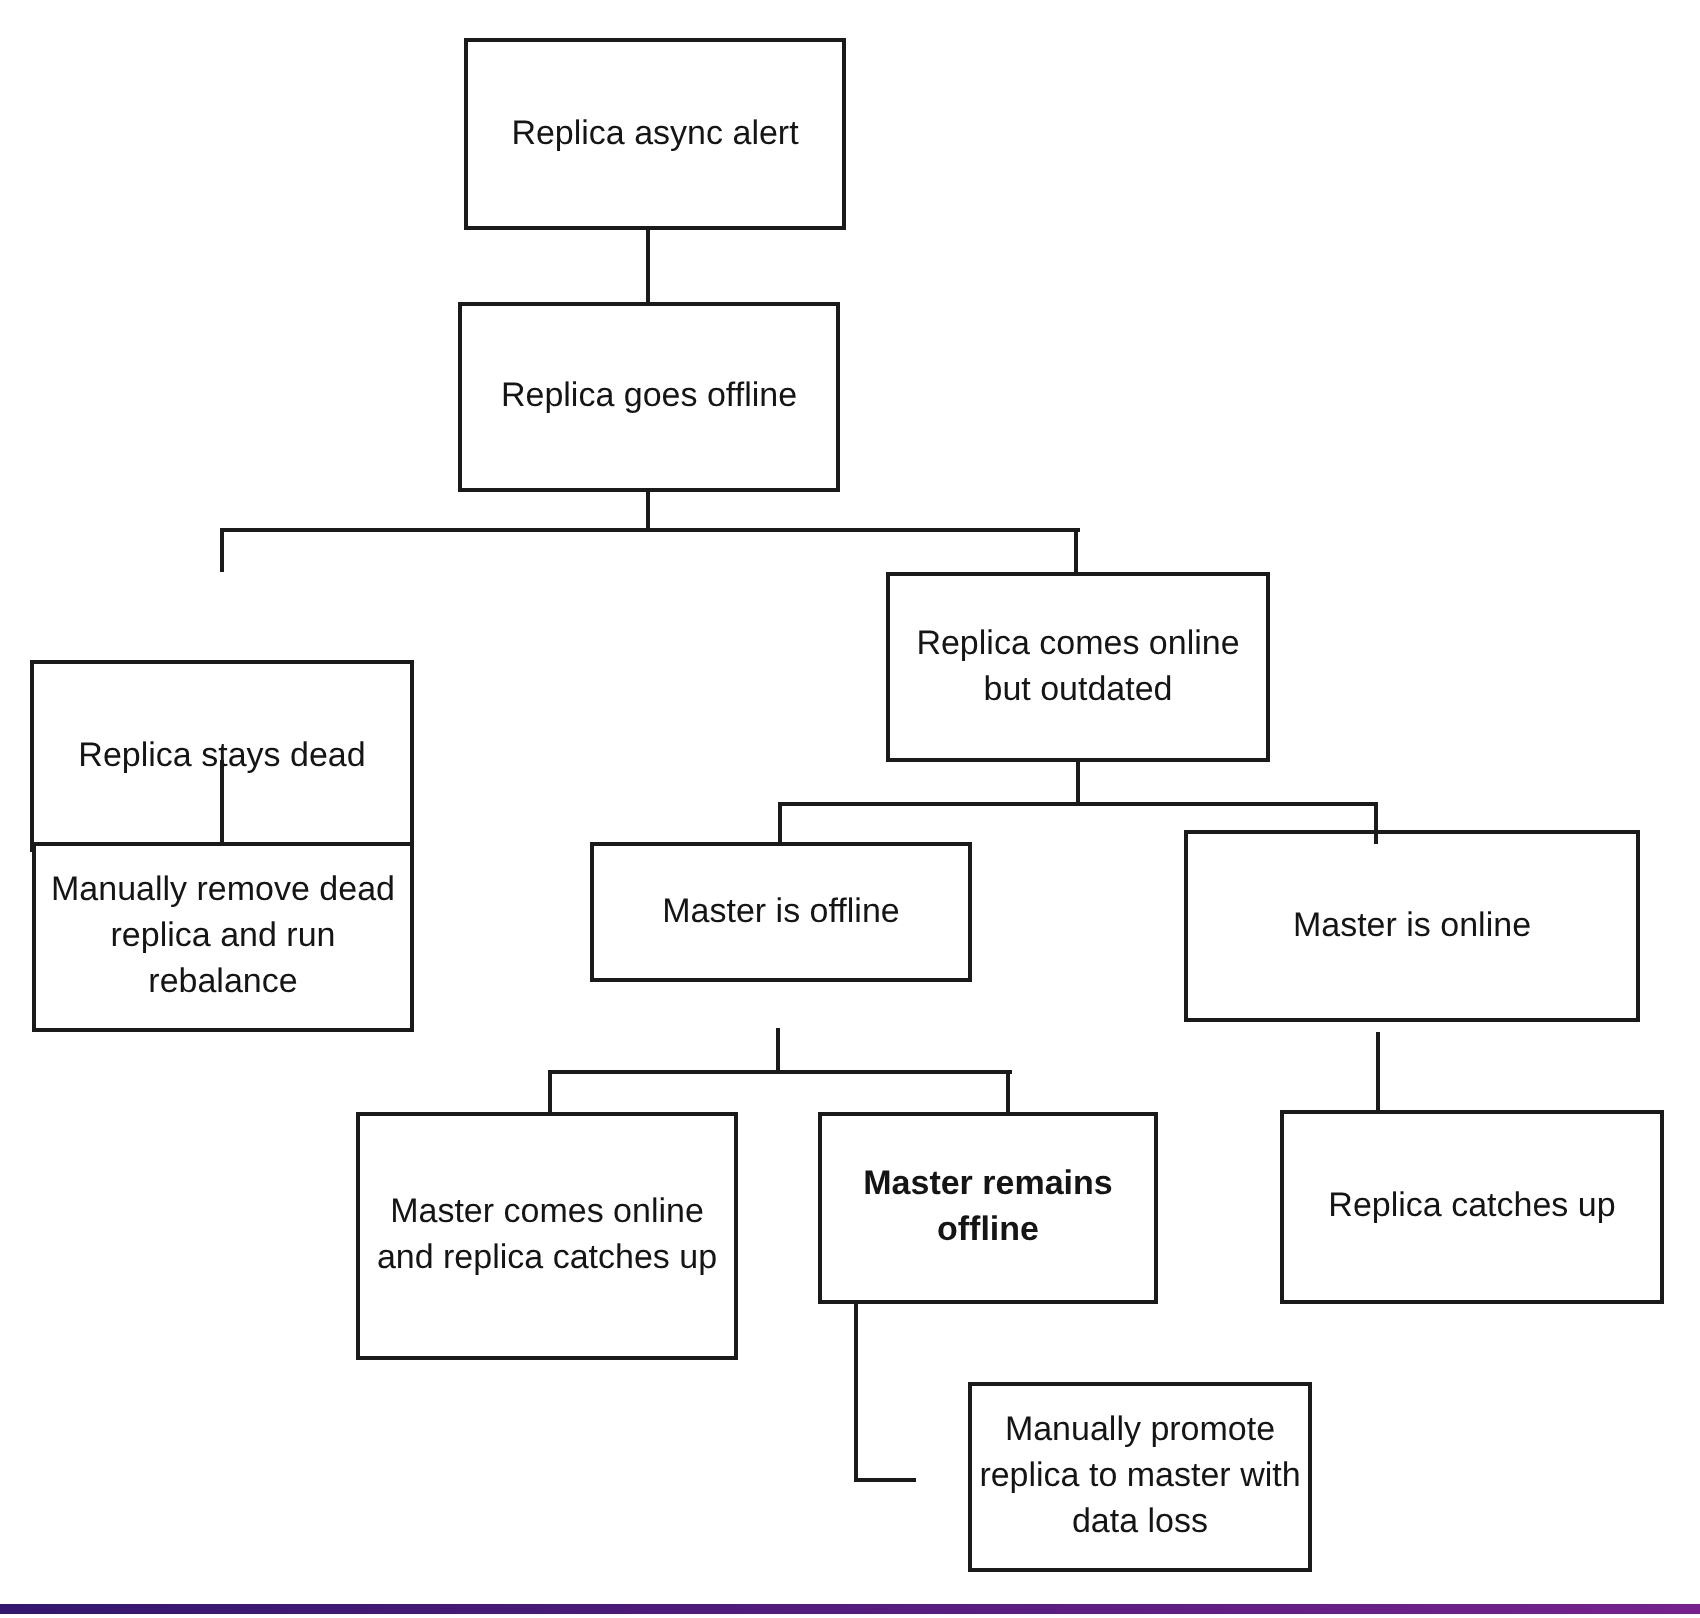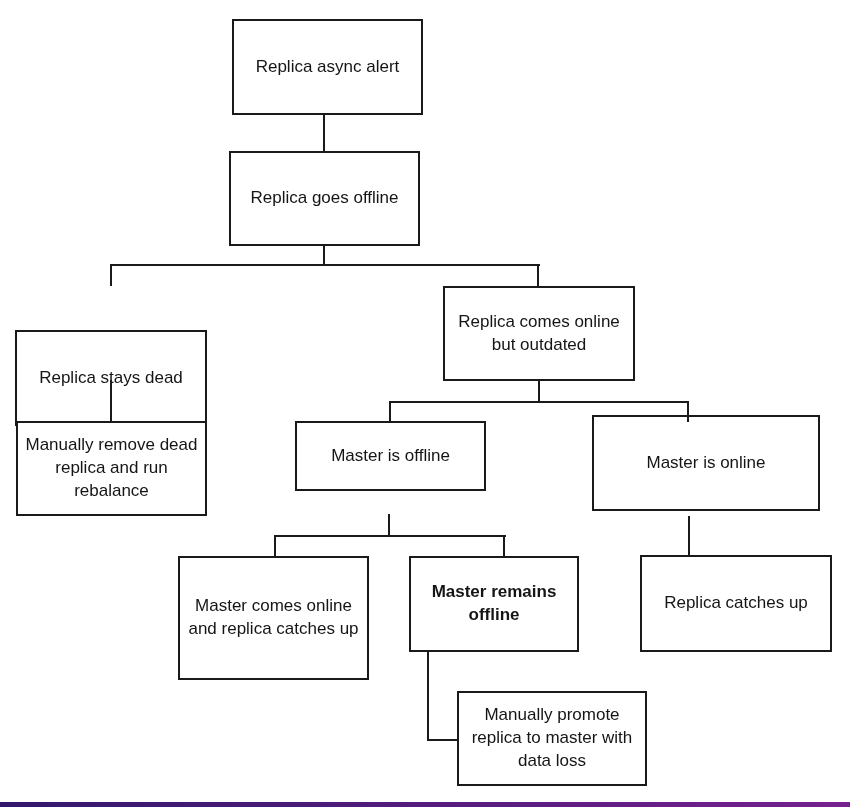--- a/index.html
+++ b/index.html
@@ -56,21 +56,21 @@
   <div class="node" style="left:295px; top:421px; width:191px; height:70px;">Master is offline</div>
 
   <div class="node" style="left:592px; top:398px; width:228px; height:96px;margin-top:17px;">Master is online</div>
 
   <div class="node" style="left:178px; top:556px; width:191px; height:124px;">Master comes online and replica catches up</div>
 
   <div class="node" style="left:409px; top:556px; width:170px; height:96px;font-weight:bold;">Master remains offline</div>
 
   <div class="node" style="left:640px; top:555px; width:192px; height:97px;">Replica catches up</div>
 
-  <div class="node" style="left:457px; top:691px; width:190px; height:95px;">Manually promote replica to master with data loss</div>
+  <div class="node" style="left:484px; top:691px; width:172px; height:95px;">Manually promote replica to master with data loss</div>
 
   <div class="edge" style="left:323px; top:114px; width:2px; height:38px;"></div>
 
   <div class="edge" style="left:323px; top:245px; width:2px; height:21px;"></div>
   <div class="edge" style="left:110px; top:264px; width:430px; height:2px;"></div>
   <div class="edge" style="left:110px; top:264px; width:2px; height:22px;"></div>
   <div class="edge" style="left:537px; top:264px; width:2px; height:24px;"></div>
 
   <div class="edge" style="left:110px; top:380px; width:2px; height:42px;"></div>
 

